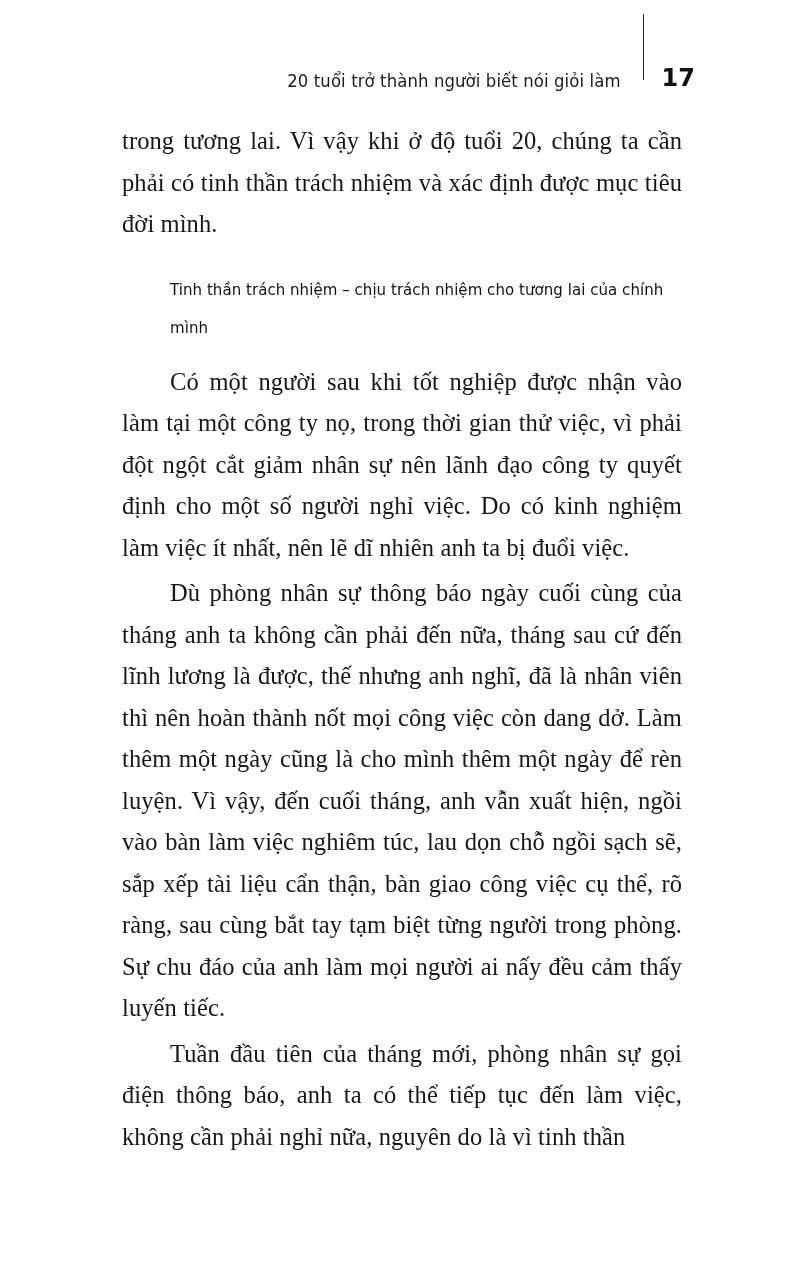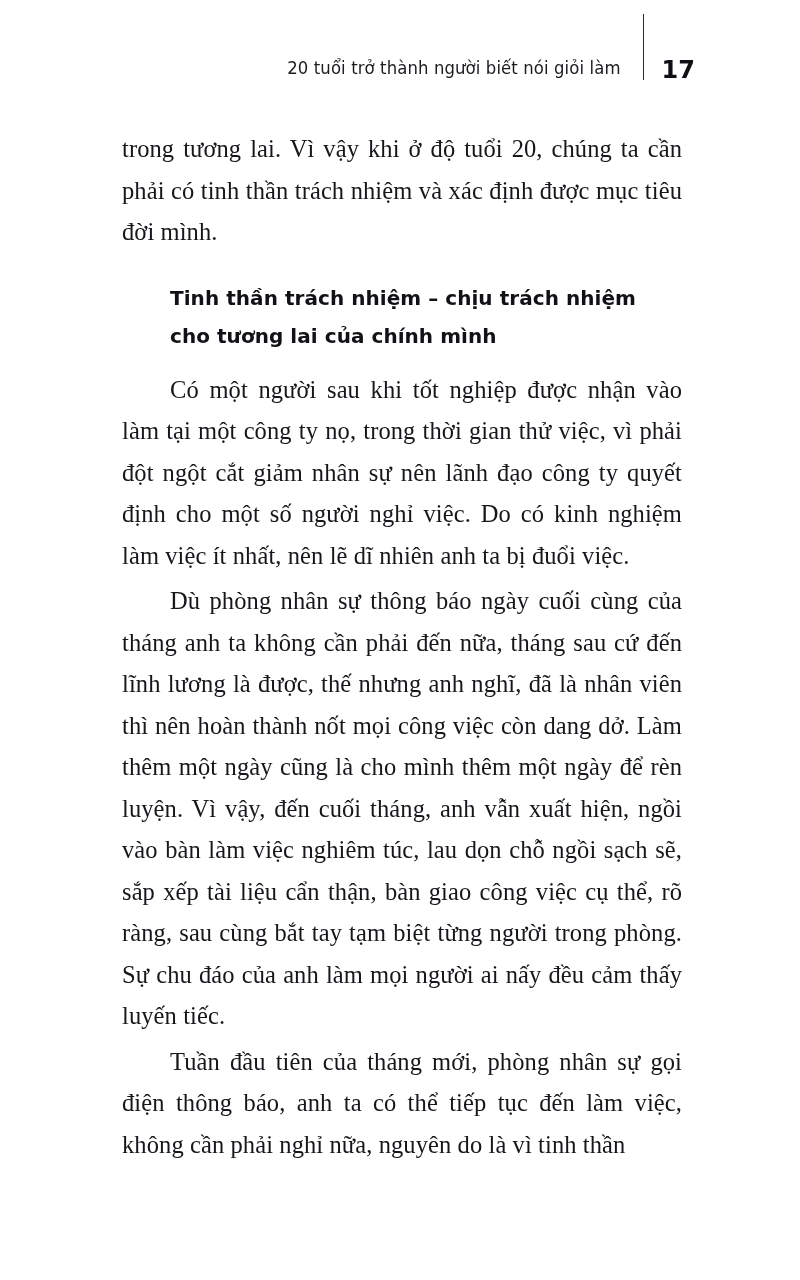--- a/index.html
+++ b/index.html
@@ -23,21 +23,21 @@
   }
 
   
   .running-head {
     position: absolute;
     top: 48px;
     left: 120px;
     right: 105px;
     height: 42px;
     display: flex;
-    align-items: center;
+    align-items: flex-end;
     justify-content: flex-end;
   }
   .rh-title {
     font-family: "DejaVu Sans", sans-serif;
     font-size: 16.5px;
     letter-spacing: 0.1px;
     color: #1b1b20;
     white-space: nowrap;
     line-height: 1;
     transform: scaleY(1.06);
@@ -57,21 +57,21 @@
     color: #101014;
     line-height: 1;
     margin-top: 1px;
     min-width: 26px;
     text-align: left;
   }
 
   
   .text-block {
     position: absolute;
-    top: 128px;
+    top: 120px;
     left: 122px;
     width: 560px;
   }
 
   p.para {
     margin: 0 0 4px 0;
     font-size: 24.5px;
     line-height: 41.5px;
     text-align: justify;
     text-justify: inter-word;
@@ -81,22 +81,22 @@
   p.para.indent {
     text-indent: 48px;
   }
   p.para:last-child {
     margin-bottom: 15px;
   }
 
   
   h2.subhead {
     font-family: "DejaVu Sans", sans-serif;
-    font-weight: bold;
-    font-size: 20px;
+    font-weight: normal;
+    font-size: 15px;
     line-height: 38px;
     margin: 26px 0 14px 0;
     padding-left: 48px;
     color: #111116;
     letter-spacing: 0.05px;
     text-indent: 0;
   }
 
   .gap-top { margin-top: 14px; }
 </style>

